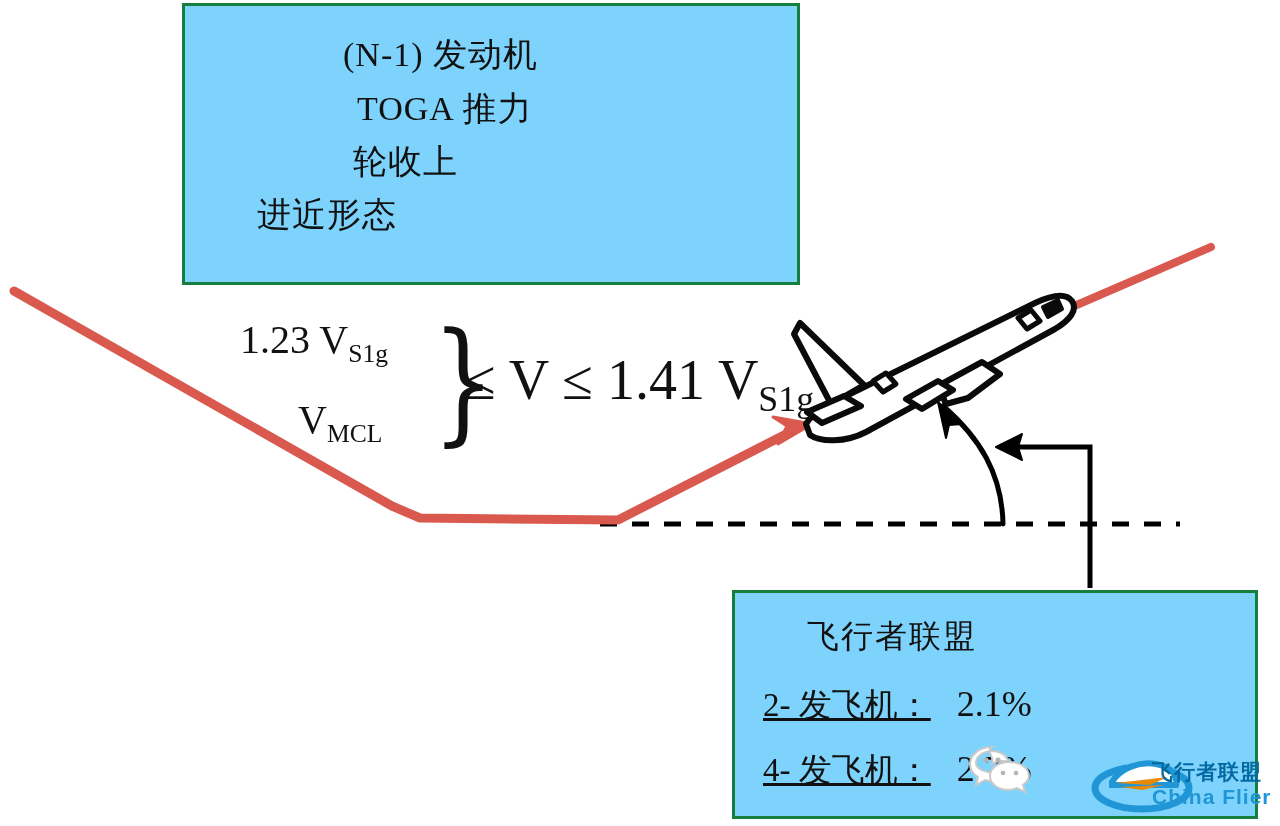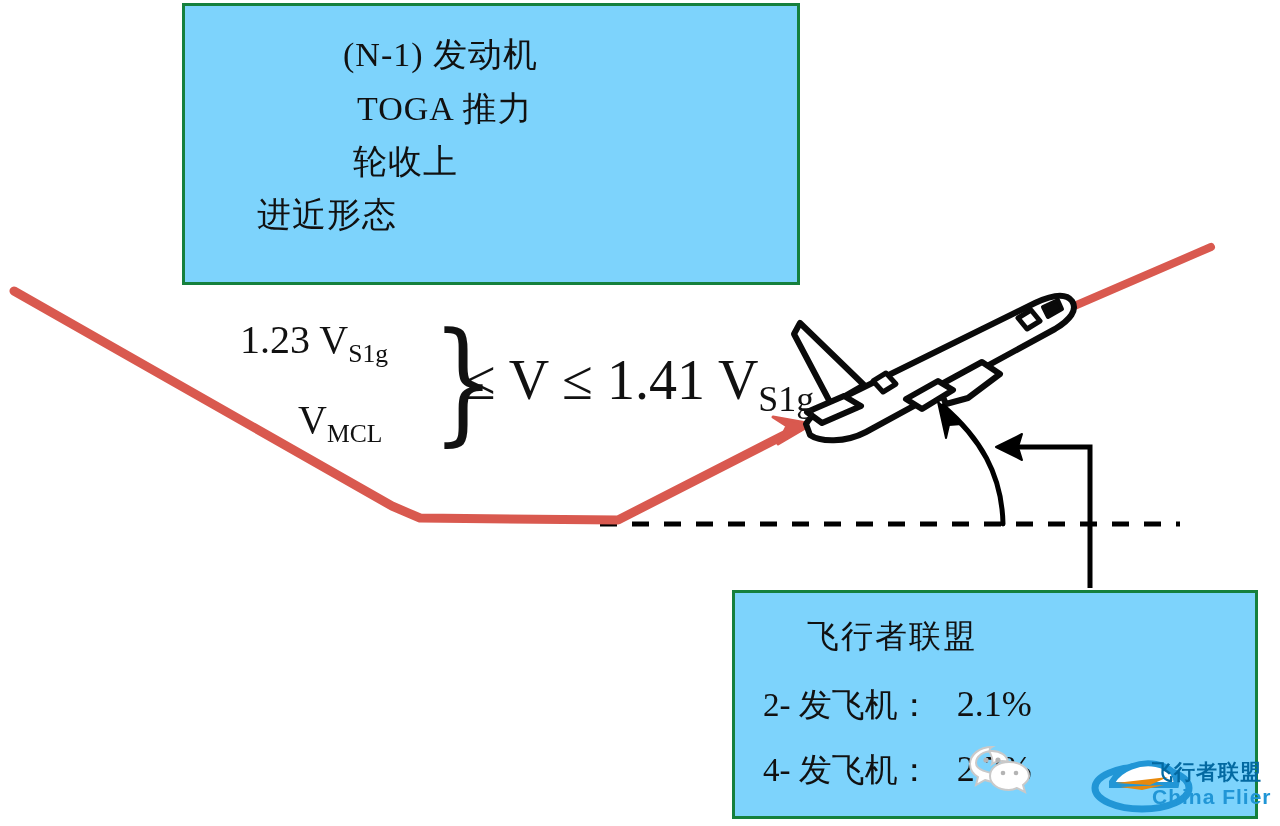--- a/index.html
+++ b/index.html
@@ -63,20 +63,21 @@
   #grad-title {
     left: 72px;
     top: 22px;
     font-size: 32px;
     letter-spacing: 2px;
   }
   .grad-row {
     position: absolute;
     font-size: 33px;
     letter-spacing: 0px;
+    text-decoration: underline;
   }
   #grad-row-2 { left: 28px; top: 90px; }
   #grad-row-4 { left: 28px; top: 155px; }
   .grad-value {
     display: inline-block;
     margin-left: 26px;
     font-size: 36px;
   }
 
   

